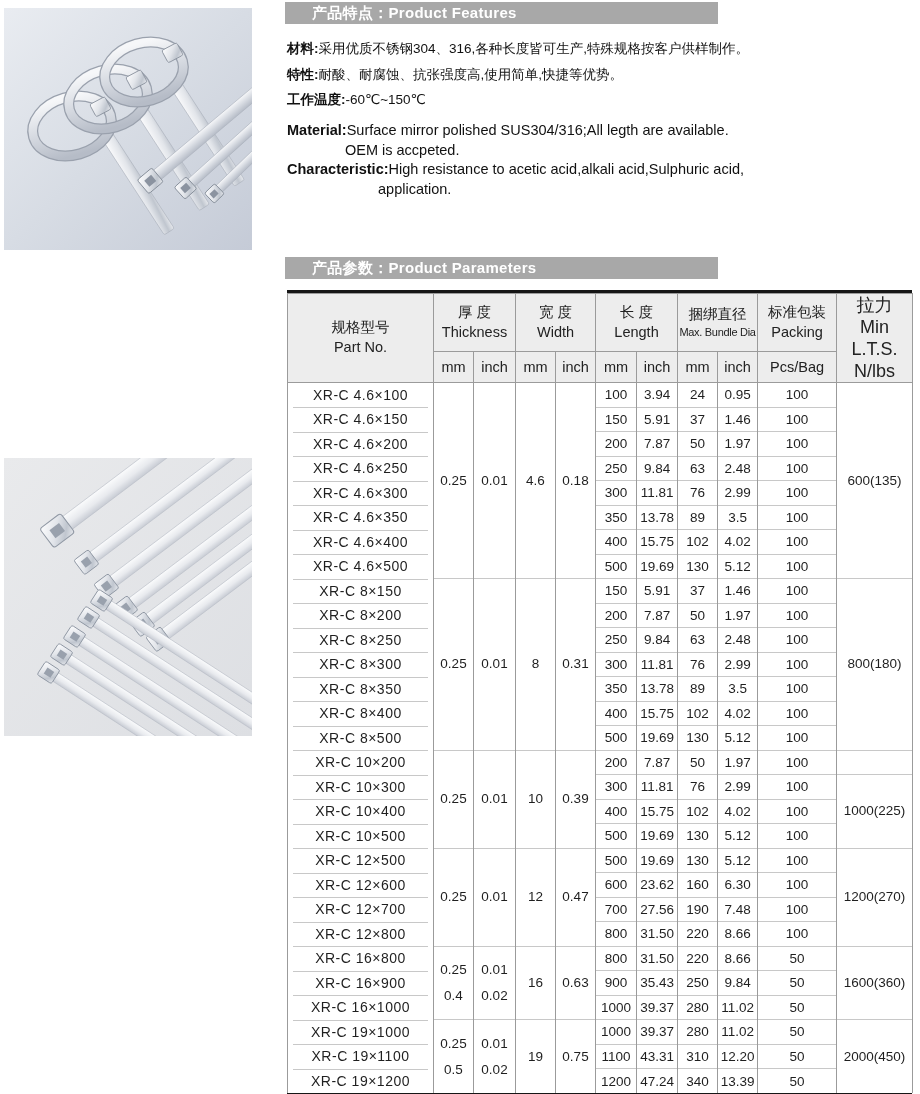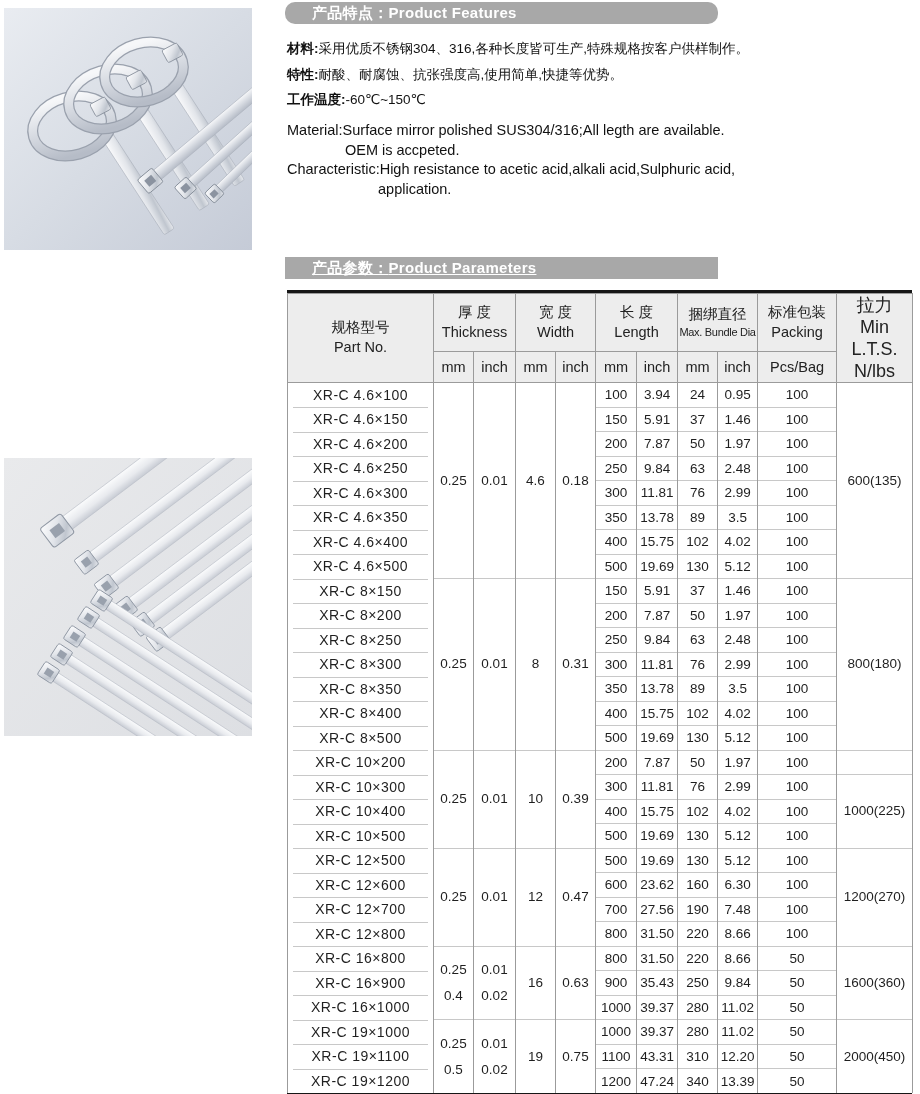--- a/index.html
+++ b/index.html
@@ -11,28 +11,28 @@
   
   .photo{position:absolute;display:block;}
   #photo1{left:4px;top:8px;}
   #photo2{left:4px;top:458px;}
   
   .bar{
     position:absolute;left:285px;width:433px;height:22px;background:#a8a8a8;
     color:#ffffff;font-weight:bold;font-size:15px;line-height:22px;
     padding-left:27px;box-sizing:border-box;letter-spacing:0.3px;
   }
-  #bar1{top:2px;border-radius:10px;}
-  #bar2{top:257px;text-decoration:underline;}
+  #bar1{top:2px;}
+  #bar2{top:257px;}
   
   .zh-block{position:absolute;left:287px;top:36px;width:625px;font-size:13.5px;line-height:25.5px;color:#111;}
   .zh-line b{font-weight:bold;}
   
   .en-block{position:absolute;left:287px;top:121px;width:625px;font-size:14.5px;line-height:19.5px;color:#111;}
-  .en-line b{font-weight:normal;text-align:right;}
+  .en-line b{font-weight:bold;text-align:right;}
   .indent-m{padding-left:58px;}
   .indent-c{padding-left:91px;}
   
   .table-wrap{
     position:absolute;left:287px;top:290px;width:625px;
     border-top:3px solid #161616;border-bottom:3px solid #161616;
   }
   table{border-collapse:collapse;width:625px;table-layout:fixed;}
   th{
     background:#ededed;border:1px solid #9b9b9b;font-weight:normal;

